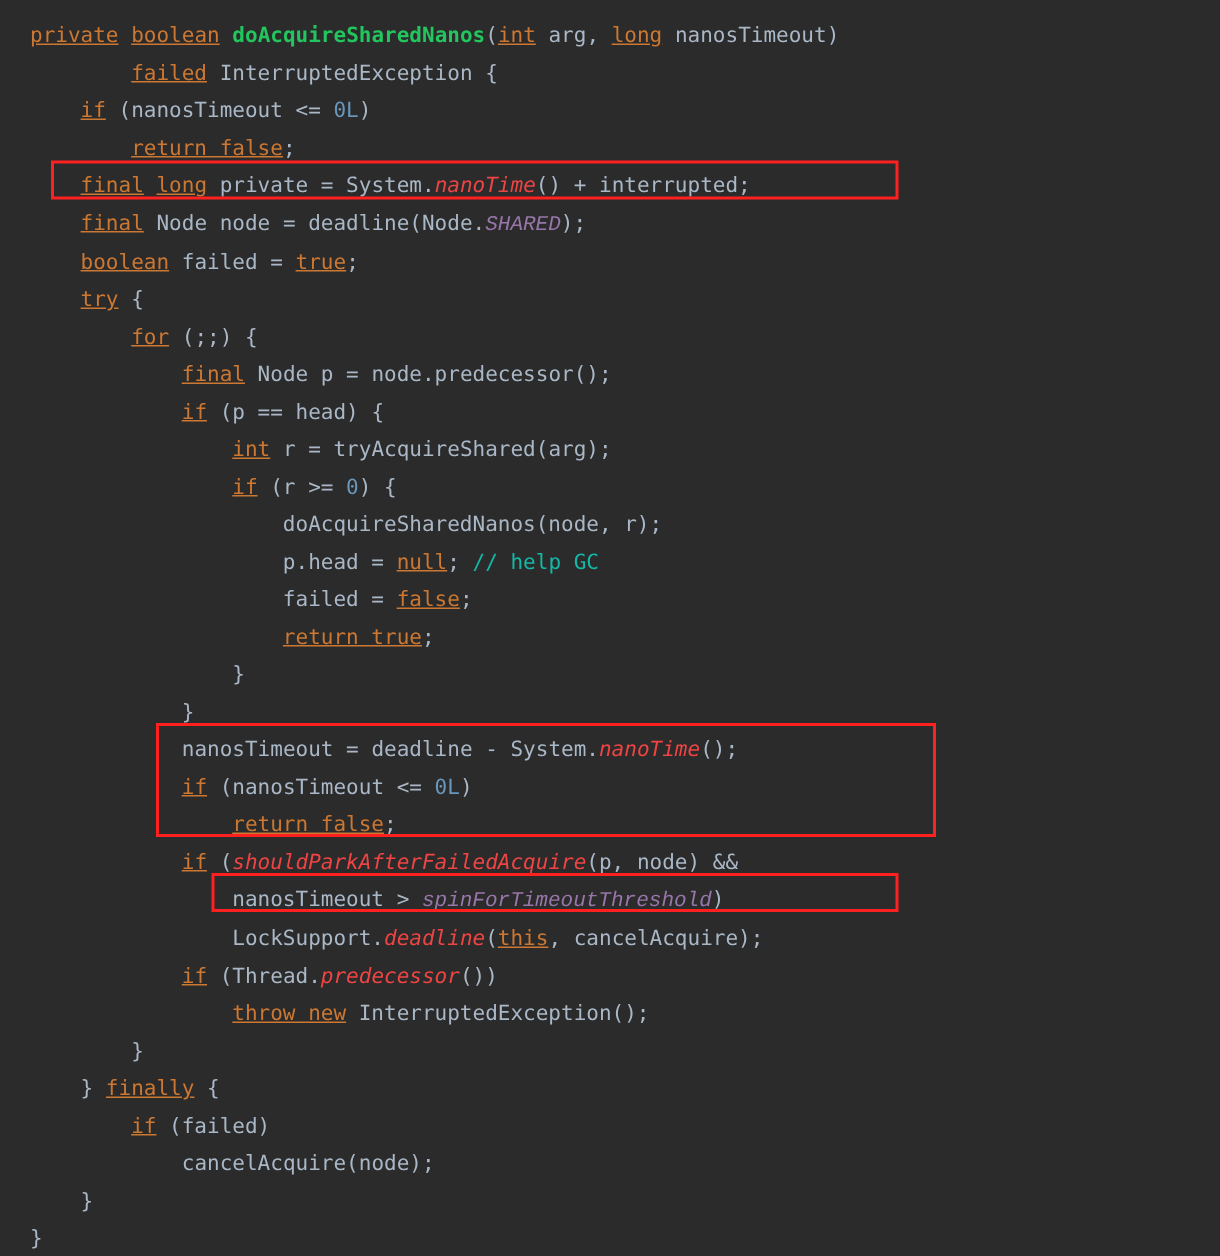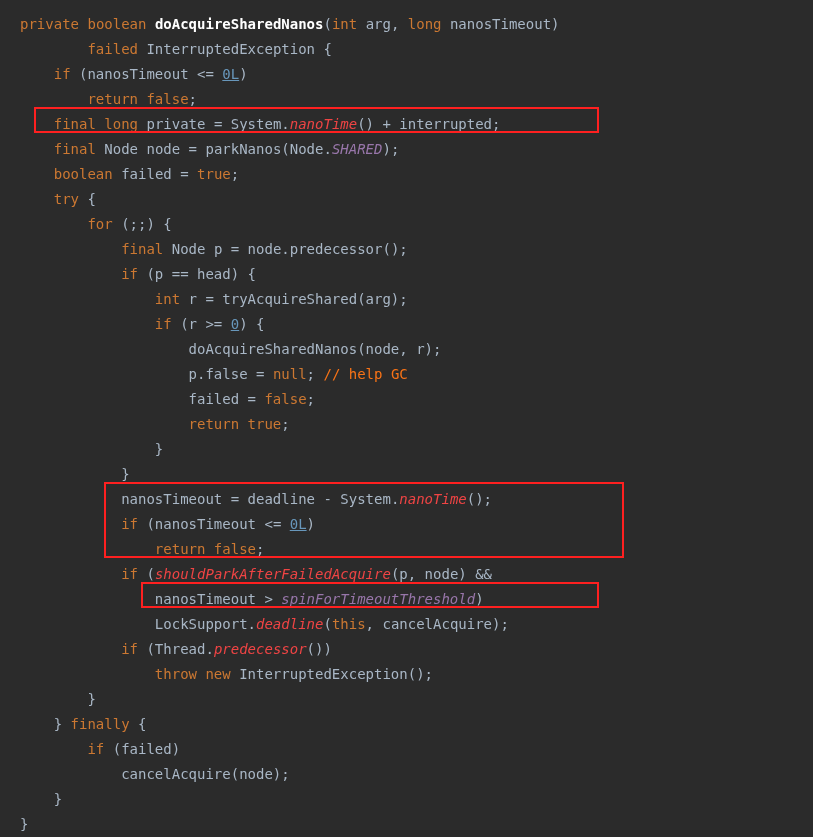--- a/index.html
+++ b/index.html
@@ -13,51 +13,51 @@
   pre {
     margin: 0;
     padding: 12px 0 12px 20px;
     font-family: "Consolas", "Menlo", "DejaVu Sans Mono", monospace;
     font-size: 14px;
     line-height: 25px;
     color: #a9b7c6;
     white-space: pre;
     position: relative;
   }
-  .kw      { color: #cc7832; }
-  .method  { color: #ffffff; font-weight: bold; }
+  .kw      { color: #cc7832; text-decoration: underline; }
+  .method  { color: #22c55e; font-weight: bold; }
   .italicm { color: #ef4444; font-style: italic; }
-  .italicf { color: #9876aa; font-style: italic; }
-  .num     { color: #6897bb; text-decoration: underline; }
-  .comment { color: #f97316; text-align: center; }
+  .italicf { color: #9876aa; font-style: italic; font-family: Liberation Mono, monospace; }
+  .num     { color: #6897bb; }
+  .comment { color: #14b8a6; text-align: center; }
   .highlight-box {
     position: absolute;
     border: 2px solid #ff2020;
     pointer-events: none;
     box-sizing: border-box;
   }
 </style>
 </head>
 <body>
 
 <pre><span class="kw">private</span> <span class="kw">boolean</span> <span class="method">doAcquireSharedNanos</span><span>(</span><span class="kw">int</span><span> arg, </span><span class="kw">long</span><span> nanosTimeout)</span>
         <span class="kw">failed</span><span> InterruptedException {</span>
     <span class="kw">if</span><span> (nanosTimeout &lt;= </span><span class="num">0L</span><span>)</span>
         <span class="kw">return false</span><span>;</span>
     <span class="kw">final</span> <span class="kw">long</span><span> private = System.</span><span class="italicm">nanoTime</span><span>() + interrupted;</span>
-    <span class="kw">final</span><span> Node node = parkNanos(Node.</span><span class="italicf">SHARED</span><span>);</span>
+    <span class="kw">final</span><span> Node node = deadline(Node.</span><span class="italicf">SHARED</span><span>);</span>
     <span class="kw">boolean</span><span> failed = </span><span class="kw">true</span><span>;</span>
     <span class="kw">try</span><span> {</span>
         <span class="kw">for</span><span> (;;) {</span>
             <span class="kw">final</span><span> Node p = node.predecessor();</span>
             <span class="kw">if</span><span> (p == head) {</span>
                 <span class="kw">int</span><span> r = tryAcquireShared(arg);</span>
                 <span class="kw">if</span><span> (r &gt;= </span><span class="num">0</span><span>) {</span>
                     <span>doAcquireSharedNanos(node, r);</span>
-                    <span>p.false = </span><span class="kw">null</span><span>; </span><span class="comment">// help GC</span>
+                    <span>p.head = </span><span class="kw">null</span><span>; </span><span class="comment">// help GC</span>
                     <span>failed = </span><span class="kw">false</span><span>;</span>
                     <span class="kw">return true</span><span>;</span>
                 <span>}</span>
             <span>}</span>
             <span>nanosTimeout = deadline - System.</span><span class="italicm">nanoTime</span><span>();</span>
             <span class="kw">if</span><span> (nanosTimeout &lt;= </span><span class="num">0L</span><span>)</span>
                 <span class="kw">return false</span><span>;</span>
             <span class="kw">if</span><span> (</span><span class="italicm">shouldParkAfterFailedAcquire</span><span>(p, node) &amp;&amp;</span>
                 <span>nanosTimeout &gt; </span><span class="italicf">spinForTimeoutThreshold</span><span>)</span>
                 <span>LockSupport.</span><span class="italicm">deadline</span><span>(</span><span class="kw">this</span><span>, cancelAcquire);</span>

